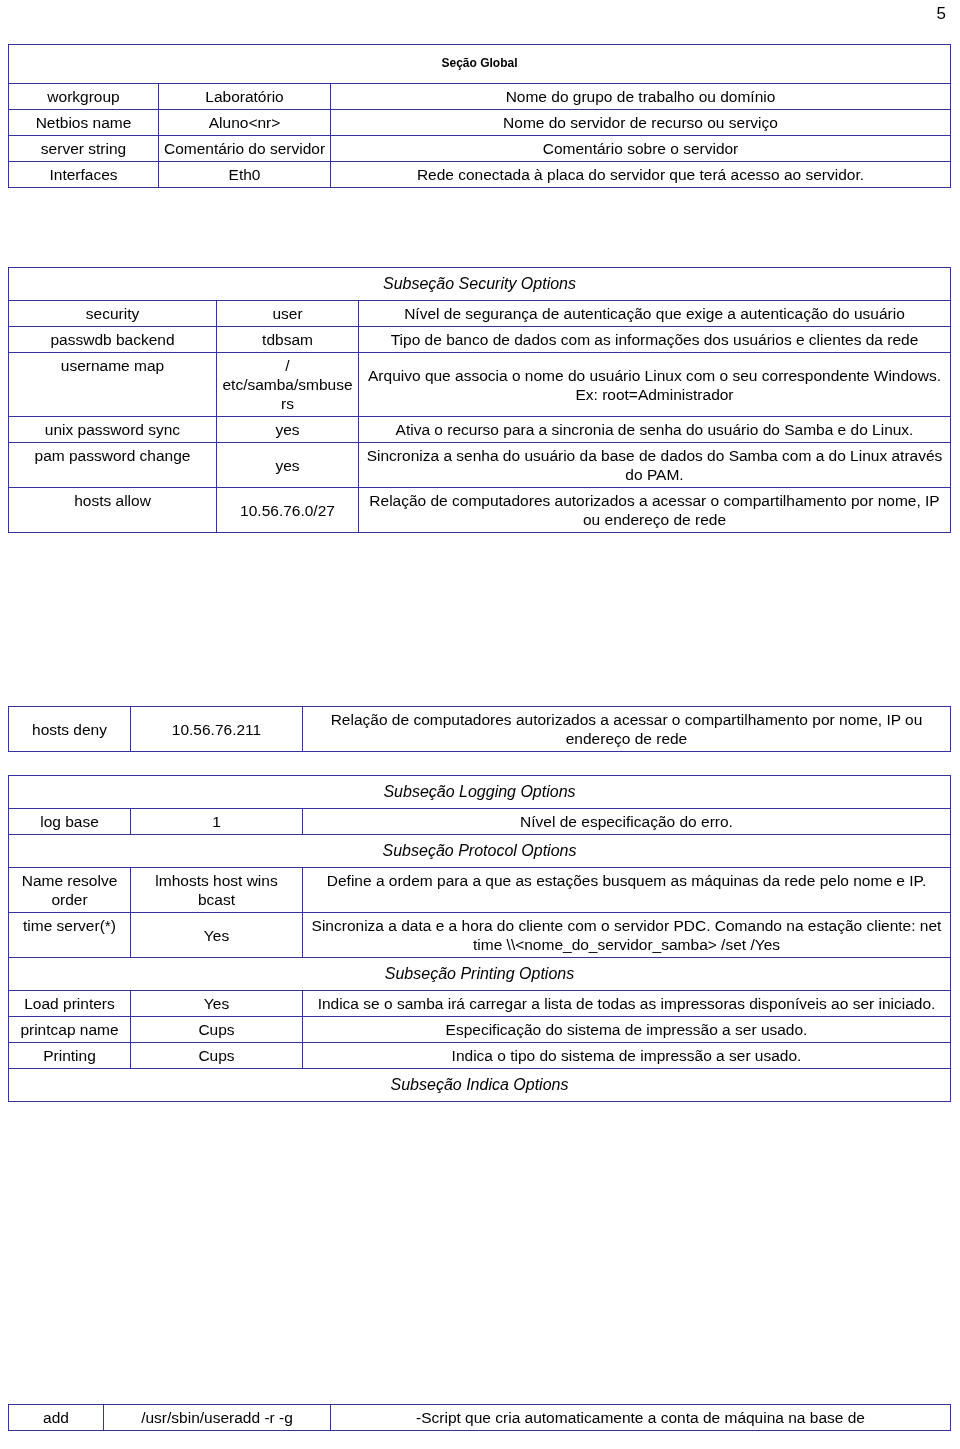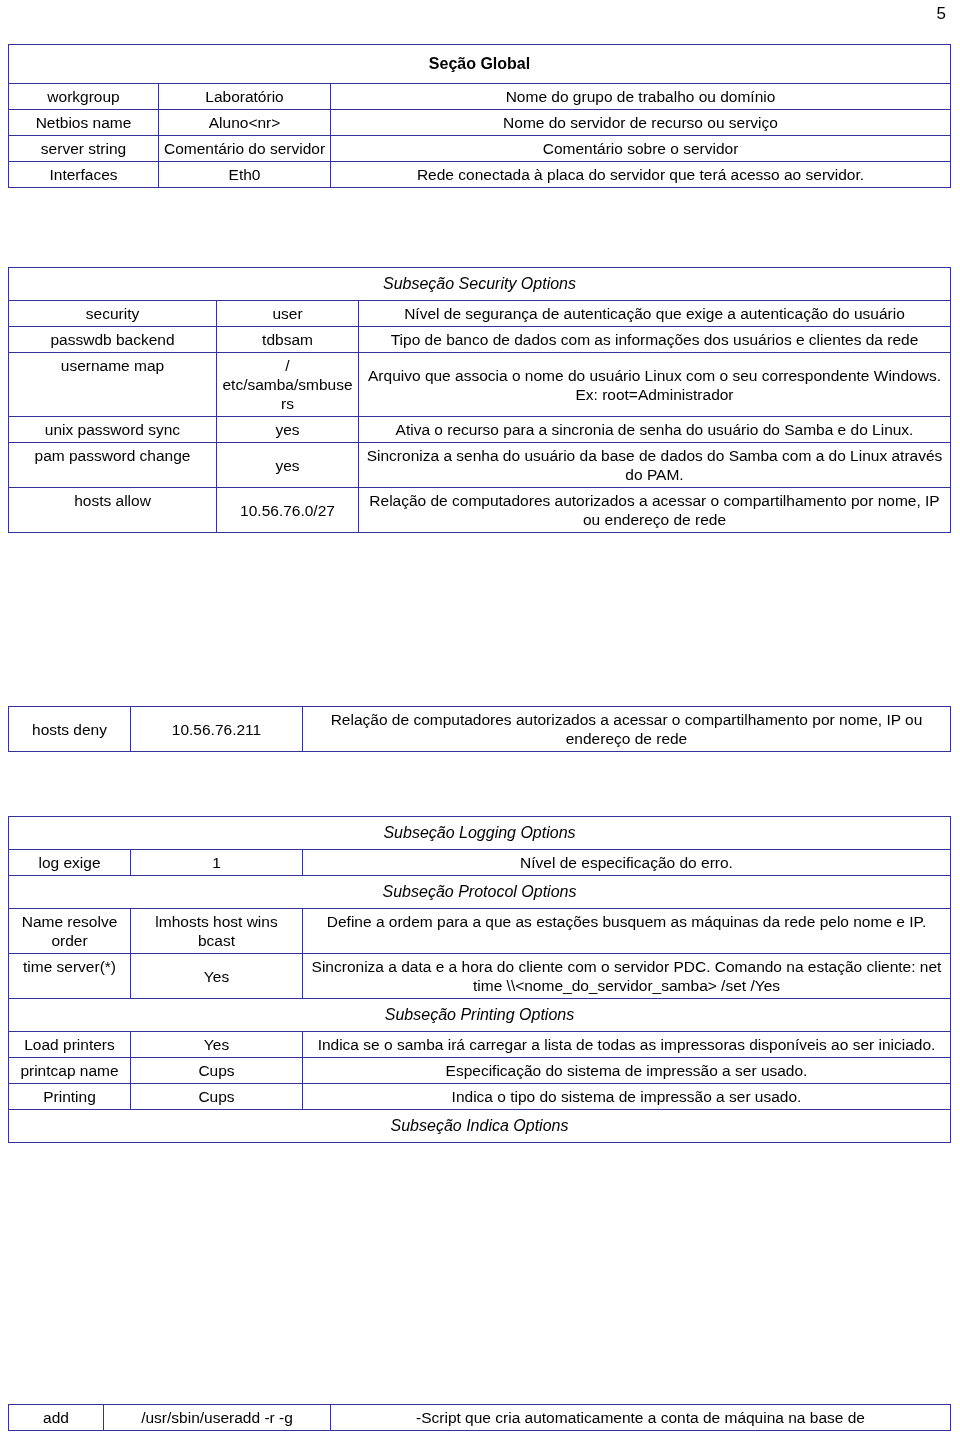--- a/index.html
+++ b/index.html
@@ -44,21 +44,21 @@
     font-size: 15.5px;
     line-height: 19px;
     vertical-align: middle;
     text-align: center;
     word-wrap: break-word;
     overflow-wrap: break-word;
   }
   
   td.section-title {
     font-weight: bold;
-    font-size: 16px;
+    font-size: 12px;
     padding: 9px 4px 10px 4px;
   }
   
   td.subsection-title {
     font-style: italic;
     font-size: 16px;
     padding: 6px 4px 7px 4px;
     margin-top: 36px;
   }
   
@@ -170,32 +170,32 @@
       </colgroup>
     <tbody>
       <tr>
         <td class="key key-mid">hosts deny</td>
         <td class="val">10.56.76.211</td>
         <td class="desc">Relação de computadores autorizados a acessar o compartilhamento por nome, IP ou endereço de rede</td>
       </tr>
     </tbody>
   </table>
 
-  <table class="tbl" style="top:816px;">
+  <table class="tbl" style="top:775px;">
     <colgroup>
         <col style="width:122px">
         <col style="width:172px">
         <col style="width:648px">
       </colgroup>
     <tbody>
       <tr>
         <td class="subsection-title" colspan="3">Subseção Logging Options</td>
       </tr>
       <tr>
-        <td class="key key-mid">log exige</td>
+        <td class="key key-mid">log base</td>
         <td class="val">1</td>
         <td class="desc">Nível de especificação do erro.</td>
       </tr>
       <tr>
         <td class="subsection-title" colspan="3">Subseção Protocol Options</td>
       </tr>
       <tr>
         <td class="key">Name resolve order</td>
         <td class="val desc-top">lmhosts host wins bcast</td>
         <td class="desc desc-top">Define a ordem para a que as estações busquem as máquinas da rede pelo nome e IP.</td>

